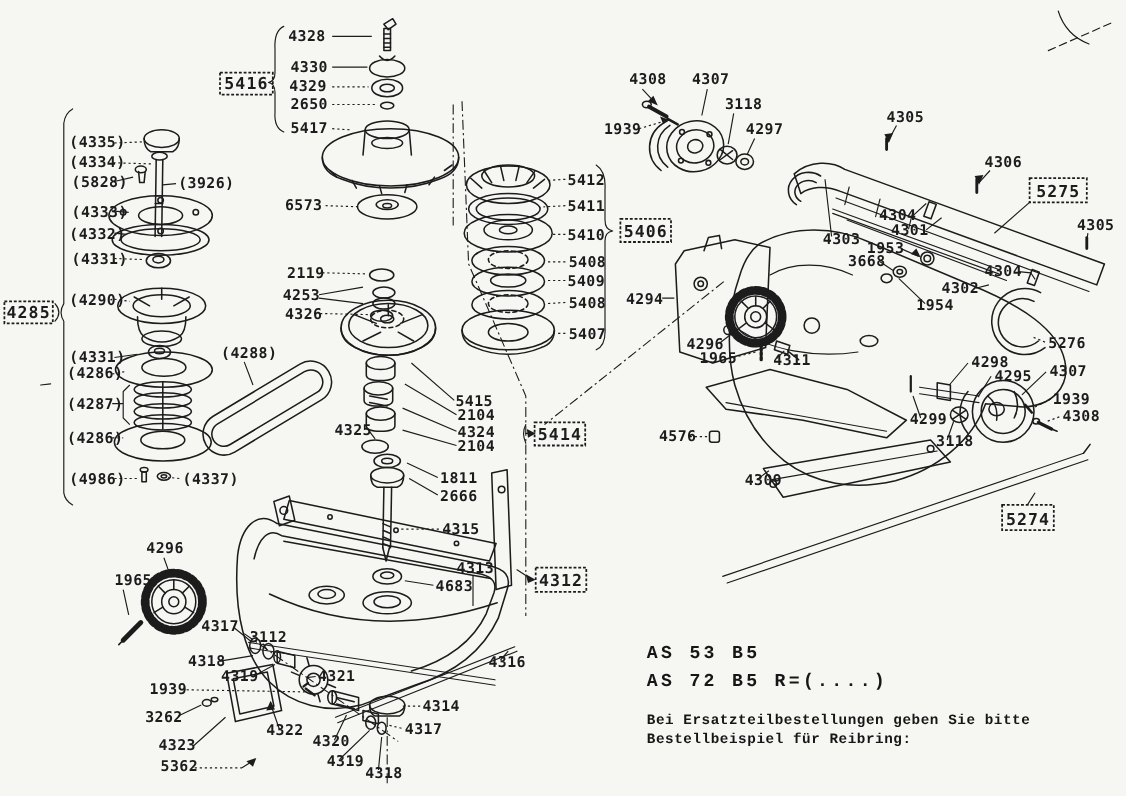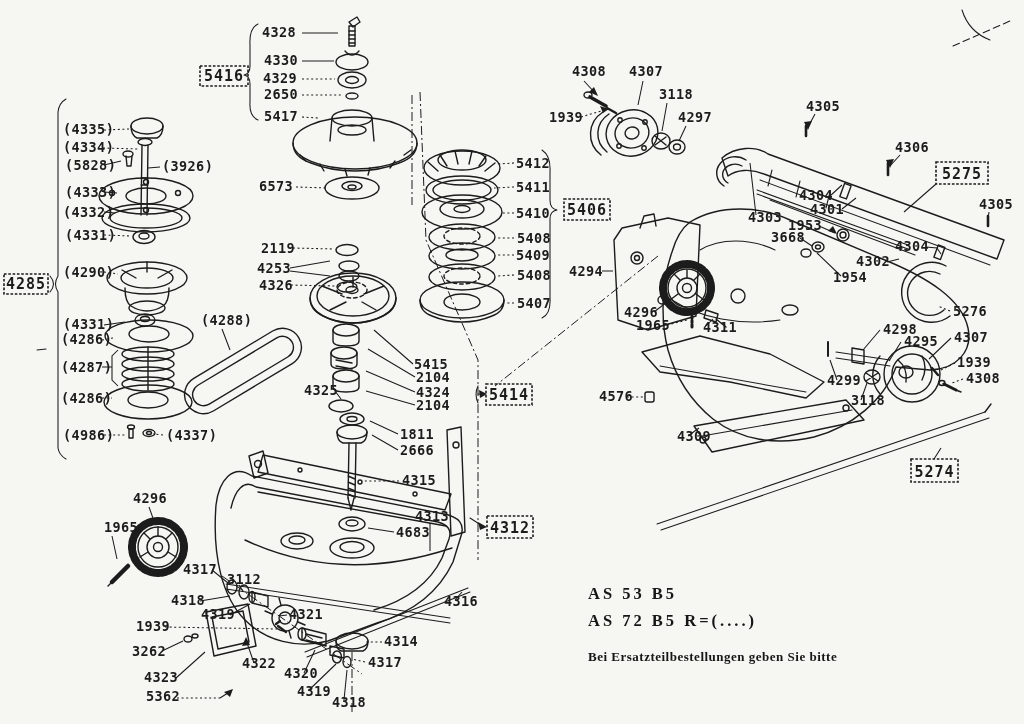--- a/index.html
+++ b/index.html
@@ -8,21 +8,21 @@
   svg text{font-family:"DejaVu Sans Mono",monospace;font-size:13.5px;font-weight:bold;fill:#1c1c1c;letter-spacing:0.4px;}
   svg .boxtxt{font-size:15px;letter-spacing:1px;}
   .art{stroke:#1c1c1c;fill:none;stroke-width:1.4;stroke-linecap:round;stroke-linejoin:round;}
   .thin{stroke-width:1.05;}
   .leader{stroke:#1c1c1c;fill:none;stroke-width:1.05;}
   .dotted{stroke-dasharray:2,2.6;}
   .dashdot{stroke:#1c1c1c;fill:none;stroke-width:1;stroke-dasharray:9,3,2,3;}
   .teeth{stroke-dasharray:3.6,3;}
   .arrowheads{fill:#1c1c1c;stroke:none;}
   .part-box{fill:none;stroke:#1c1c1c;stroke-width:1.6;stroke-dasharray:2.6,1.7;}
-  #footer-block{position:absolute;left:588px;top:584px;color:#161616;font-family:Liberation Serif, serif;}
+  #footer-block{position:absolute;left:588px;top:584px;color:#161616;font-family:Liberation Mono, monospace;}
   .model-line{font-size:16.5px;font-weight:bold;letter-spacing:3px;margin:0 0 7px 0;white-space:pre;}
   .notes{margin-top:17px;}
   .note-line{font-size:13px;font-weight:bold;letter-spacing:0.5px;line-height:17px;white-space:pre;}
 </style>
 </head>
 <body style="background: rgb(246, 246, 243);">
 
 <div id="stage">
 <svg width="1024" height="724" viewBox="0 0 1024 724">
 
@@ -444,15 +444,16 @@
           <text x="934.5" y="477" text-anchor="middle" class="boxtxt">5274</text>
         </g>
       </g>
 </svg>
 
 <div id="footer-block">
   <div class="model-line">AS 53 B5</div>
   <div class="model-line">AS 72 B5 R=(....)</div>
   <div class="notes">
     <div class="note-line">Bei Ersatzteilbestellungen geben Sie bitte</div>
+    <div class="note-line">Bestellbeispiel für Reibring:</div>
   </div>
 </div>
 </div>
 
 </body></html>

